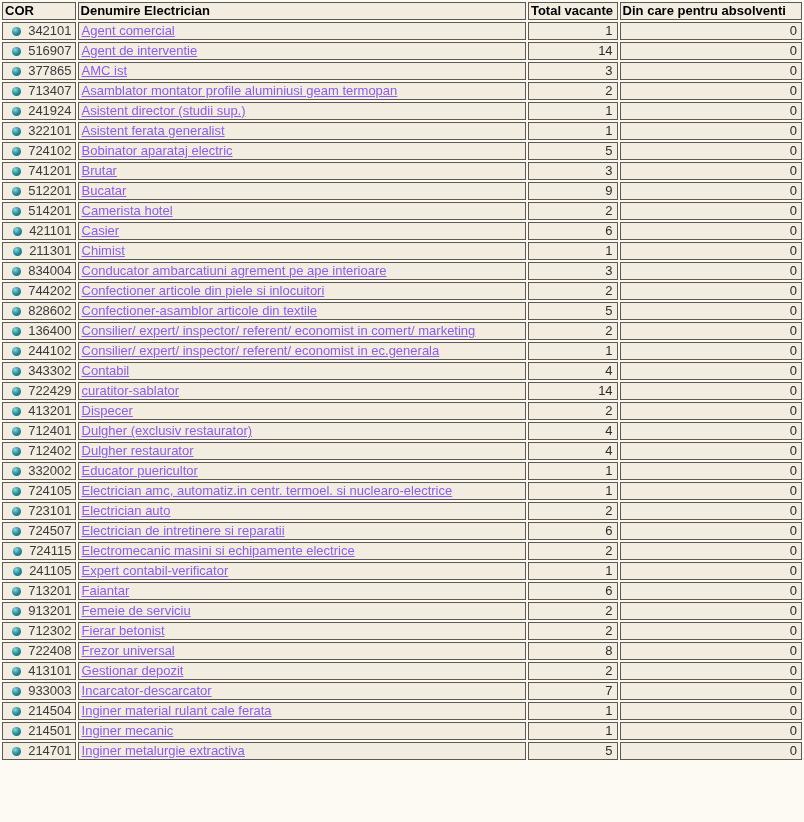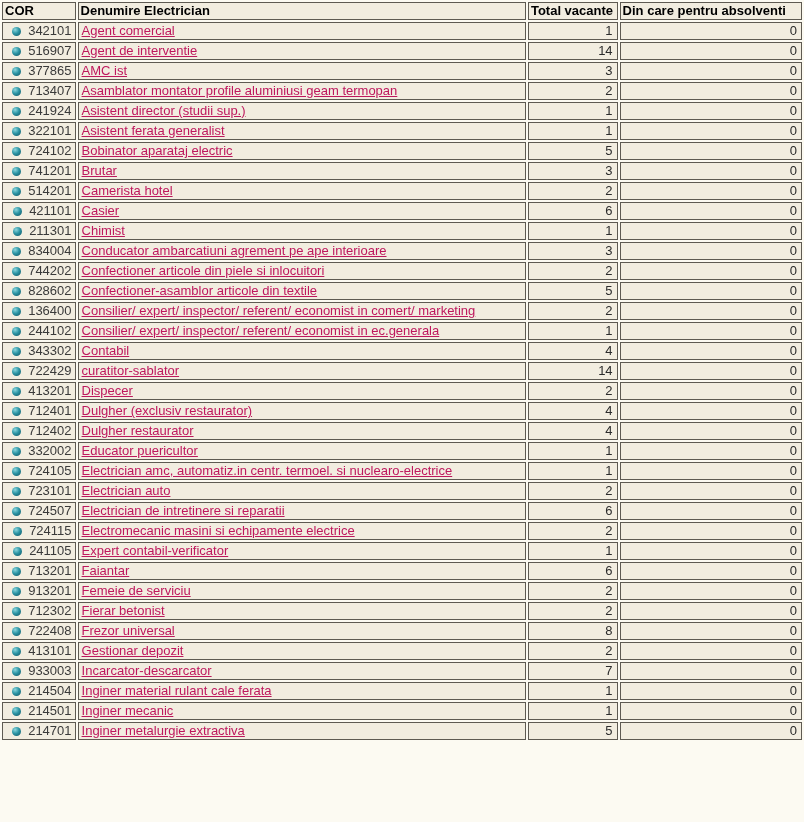--- a/index.html
+++ b/index.html
@@ -46,21 +46,21 @@
   .bullet {
     display: inline-block;
     width: 9px;
     height: 9px;
     border-radius: 50%;
     background: radial-gradient(circle at 35% 30%, #8fd8de 0%, #2c94a4 45%, #0b5260 100%);
     margin-right: 7px;
     vertical-align: -1px;
   }
   td.name a {
-    color: #be185d;
+    color: #8b5cf6;
     text-decoration: underline;
     margin-top: 32px;
   }
   td.num {
     text-align: right;
     color: #2b2b2b;
     padding-right: 4px;
   }
 </style>
 </head>
@@ -124,20 +124,26 @@
         <td class="num">5</td>
         <td class="num">0</td>
       </tr>
       <tr>
         <td class="cor"><span class="bullet"></span><span>741201</span></td>
         <td class="name"><a href="#">Brutar</a></td>
         <td class="num">3</td>
         <td class="num">0</td>
       </tr>
       <tr>
+        <td class="cor"><span class="bullet"></span><span>512201</span></td>
+        <td class="name"><a href="#">Bucatar</a></td>
+        <td class="num">9</td>
+        <td class="num">0</td>
+      </tr>
+      <tr>
         <td class="cor"><span class="bullet"></span><span>514201</span></td>
         <td class="name"><a href="#">Camerista hotel</a></td>
         <td class="num">2</td>
         <td class="num">0</td>
       </tr>
       <tr>
         <td class="cor"><span class="bullet"></span><span>421101</span></td>
         <td class="name"><a href="#">Casier</a></td>
         <td class="num">6</td>
         <td class="num">0</td>

